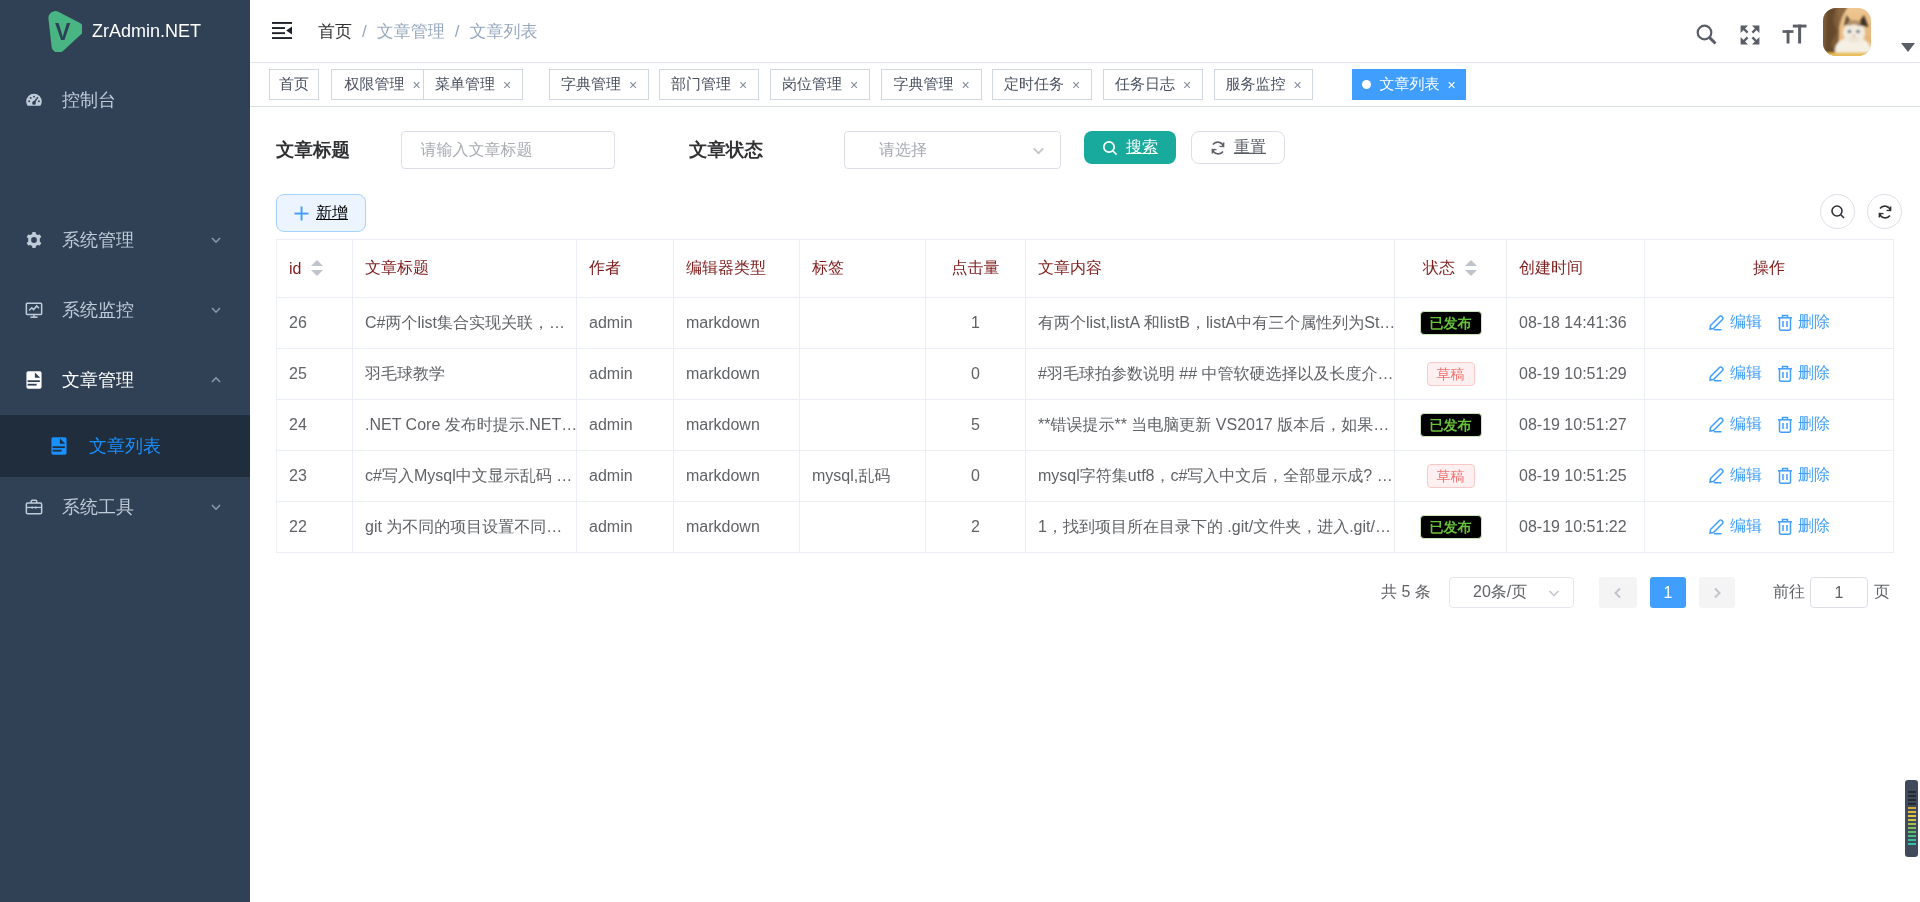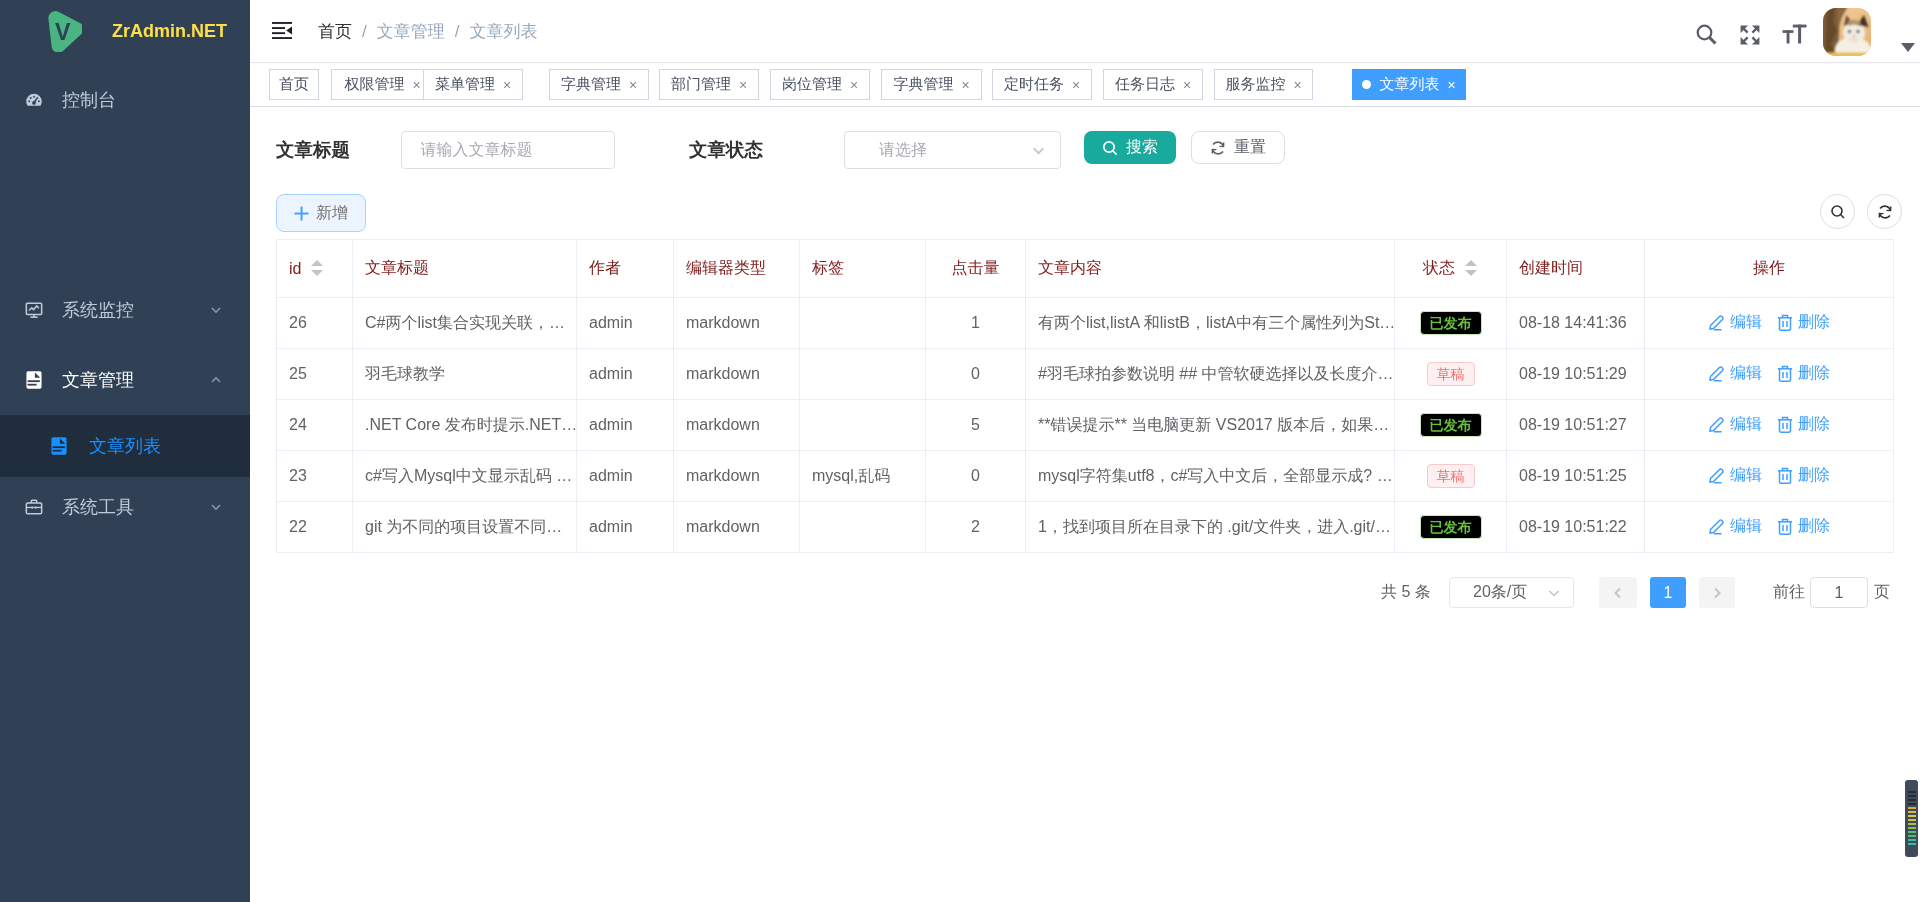--- a/index.html
+++ b/index.html
@@ -1,21 +1,21 @@
 <!DOCTYPE html>
 <html><head><meta charset="utf-8">
 <style>
 *{margin:0;padding:0;box-sizing:border-box;}
 html,body{width:1920px;height:902px;overflow:hidden;background:#fff;
   font-family:"Liberation Sans",sans-serif;-webkit-font-smoothing:antialiased;}
 .abs{position:absolute;}
 
 #sidebar{position:absolute;left:0;top:0;width:250px;height:902px;background:#304156;}
 .logo{position:absolute;left:42px;top:11px;width:40px;height:41px;}
-.logotxt{position:absolute;left:112px;top:21px;font-size:18px;font-weight:bold;color:#fde047;}
+.logotxt{position:absolute;left:92px;top:21px;font-size:18px;font-weight:normal;color:#ffffff;}
 .mi{position:absolute;left:0;width:250px;height:70px;}
 .mi .ic{position:absolute;left:25px;top:50%;transform:translateY(-50%);width:18px;height:18px;}
 .mi .tx{position:absolute;left:62px;top:50%;transform:translateY(-50%);font-size:18px;color:#bfcbd9;white-space:nowrap;}
 .mi .ar{position:absolute;right:28px;top:50%;width:12px;height:12px;margin-top:-6px;}
 
 #navbar{position:absolute;left:250px;top:0;width:1670px;height:63px;background:#fff;border-bottom:1px solid #e4e7ed;}
 #hamb{position:absolute;left:22px;top:22px;width:20px;height:17px;}
 .bc{position:absolute;left:68px;top:0;height:63px;display:flex;align-items:center;font-size:17px;}
 .bc .sep{color:#97a8be;margin:0 10px;}
 .rico{position:absolute;top:3px;height:63px;display:flex;align-items:center;justify-content:center;}
@@ -24,21 +24,21 @@
 .tag{position:absolute;top:5px;height:31px;background:#fff;border:1px solid #d1d7e0;color:#495060;
   font-size:15px;display:flex;align-items:center;justify-content:center;white-space:nowrap;cursor:default;}
 .tag .x{color:#7f8a9a;font-size:14px;margin-left:8px;}
 .tag.active{background:#409eff;border-color:#409eff;color:#fff;}
 .tag.active .x{color:#fff;}
 .tag.active .dot{width:9px;height:9px;border-radius:50%;background:#fff;margin-right:8px;}
 
 .flabel{position:absolute;font-size:18.5px;font-weight:bold;color:#303133;top:30px;}
 .finput{position:absolute;top:24px;height:38px;border:1px solid #dcdfe6;border-radius:4px;background:#fff;
   font-size:16px;color:#a8abb2;display:flex;align-items:center;}
-.btn{position:absolute;top:24px;height:33px;border-radius:8px;font-size:16px;display:flex;align-items:center;justify-content:center;white-space:nowrap;}
+.btn{position:absolute;top:24px;height:33px;border-radius:8px;font-size:16px;display:flex;align-items:center;justify-content:center;white-space:nowrap;text-decoration:underline;}
 
 #tbl{position:absolute;left:276px;top:239px;border-collapse:collapse;table-layout:fixed;width:1618px;}
 #tbl th,#tbl td{border:1px solid #ebeef5;font-weight:normal;font-size:16px;overflow:hidden;white-space:nowrap;
   padding:0 12px;text-align:left;}
 #tbl th{height:58px;color:#7f1d1d;}
 #tbl td{height:51px;color:#606266;}
 .ctr{text-align:center !important;}
 .etag{display:inline-block;height:24px;line-height:22px;padding:0 9px;border-radius:4px;font-size:14px;}
 .etag.g{color:#67c23a;background:#000000;border:1px solid #c8e6b8;font-weight:bold;}
 .etag.r{color:#f56c6c;background:#fef0f0;border:1px solid #fbc8c8;}
@@ -68,20 +68,30 @@
           <circle cx="4.6" cy="11.4" r="1.05"></circle>
           <circle cx="6.3" cy="7.8" r="1.05"></circle>
           <circle cx="10" cy="6.3" r="1.05"></circle>
           <circle cx="13.7" cy="7.8" r="1.05"></circle>
           <circle cx="15.4" cy="11.4" r="1.05"></circle>
           <path d="M9.3 12.4 L12.3 8.1 L13.6 9 L10.9 13.5 Z"></path>
           <circle cx="10" cy="13.3" r="2.1"></circle>
         </g>
       </svg>
     <span class="tx">控制台</span>
+  </div>
+  <div class="mi" style="top:205px">
+    <svg class="ic" viewBox="0 0 20 20">
+        <path fill="#c0cbda" d="M8.4 1 L11.6 1 L12.2 3.4 A7 7 0 0 1 14.1 4.5 L16.5 3.8 L18.1 6.6 L16.3 8.3 A7 7 0 0 1 16.3 11.7 L18.1 13.4 L16.5 16.2 L14.1 15.5 A7 7 0 0 1 12.2 16.6 L11.6 19 L8.4 19 L7.8 16.6 A7 7 0 0 1 5.9 15.5 L3.5 16.2 L1.9 13.4 L3.7 11.7 A7 7 0 0 1 3.7 8.3 L1.9 6.6 L3.5 3.8 L5.9 4.5 A7 7 0 0 1 7.8 3.4 Z"></path>
+        <circle cx="10" cy="10" r="3.2" fill="#304156"></circle>
+      </svg>
+    <span class="tx">系统管理</span>
+    <svg class="ar" viewBox="0 0 12 12" fill="none" stroke="#8999ac" stroke-width="1.6">
+        <path d="M2 4 L6 8.2 L10 4"></path>
+      </svg>
   </div>
   <div class="mi" style="top:275px">
     <svg class="ic" viewBox="0 0 20 20" fill="none" stroke="#c0cbda" stroke-width="1.7">
         <rect x="1.5" y="2.5" width="17" height="12.5" rx="1"></rect>
         <path d="M4.5 10.5 L7.5 7.5 L9.5 9.5 L13 5.5 L15.5 8"></path>
         <path d="M10 15 L10 18"></path>
         <path d="M6 18 L14 18"></path>
       </svg>
     <span class="tx">系统监控</span>
     <svg class="ar" viewBox="0 0 12 12" fill="none" stroke="#8999ac" stroke-width="1.6">
@@ -257,21 +267,21 @@
         <path d="M11 11 L14.6 14.6"></path>
       </svg>搜索
   </div>
   <div class="btn" style="left:941px;width:94px;background:#fff;border:1px solid #dcdfe6;color:#5a5e66">
     <svg width="16" height="16" viewBox="0 0 16 16" fill="none" stroke="#5a5e66" stroke-width="1.6" style="margin-right:8px">
         <path d="M13.5 6.5 A 6 6 0 0 0 3 4.5 M2.5 9.5 A 6 6 0 0 0 13 11.5"></path>
         <path d="M13.7 2.5 L13.6 6.6 L9.5 6.4" stroke-width="1.4"></path>
         <path d="M2.3 13.5 L2.4 9.4 L6.5 9.6" stroke-width="1.4"></path>
       </svg>重置
   </div>
-  <div class="btn" style="left:26px;top:87px;height:38px;width:90px;background:#ecf5ff;border:1px solid #a6d2ff;color:#737373">
+  <div class="btn" style="left:26px;top:87px;height:38px;width:90px;background:#ecf5ff;border:1px solid #a6d2ff;color:#000000">
     <svg width="15" height="15" viewBox="0 0 15 15" style="margin-right:7px">
         <g fill="#409eff">
           <rect x="6.6" y="0.5" width="1.9" height="14"></rect>
           <rect x="0.5" y="6.6" width="14" height="1.9"></rect>
         </g>
       </svg>新增
   </div>
   <div class="abs" style="left:1570px;top:87px;width:35px;height:35px;border:1px solid #dcdfe6;border-radius:50%;display:flex;align-items:center;justify-content:center">
     <svg width="16" height="16" viewBox="0 0 16 16" fill="none" stroke="#303133" stroke-width="1.6">
         <circle cx="7" cy="7" r="5"></circle>

